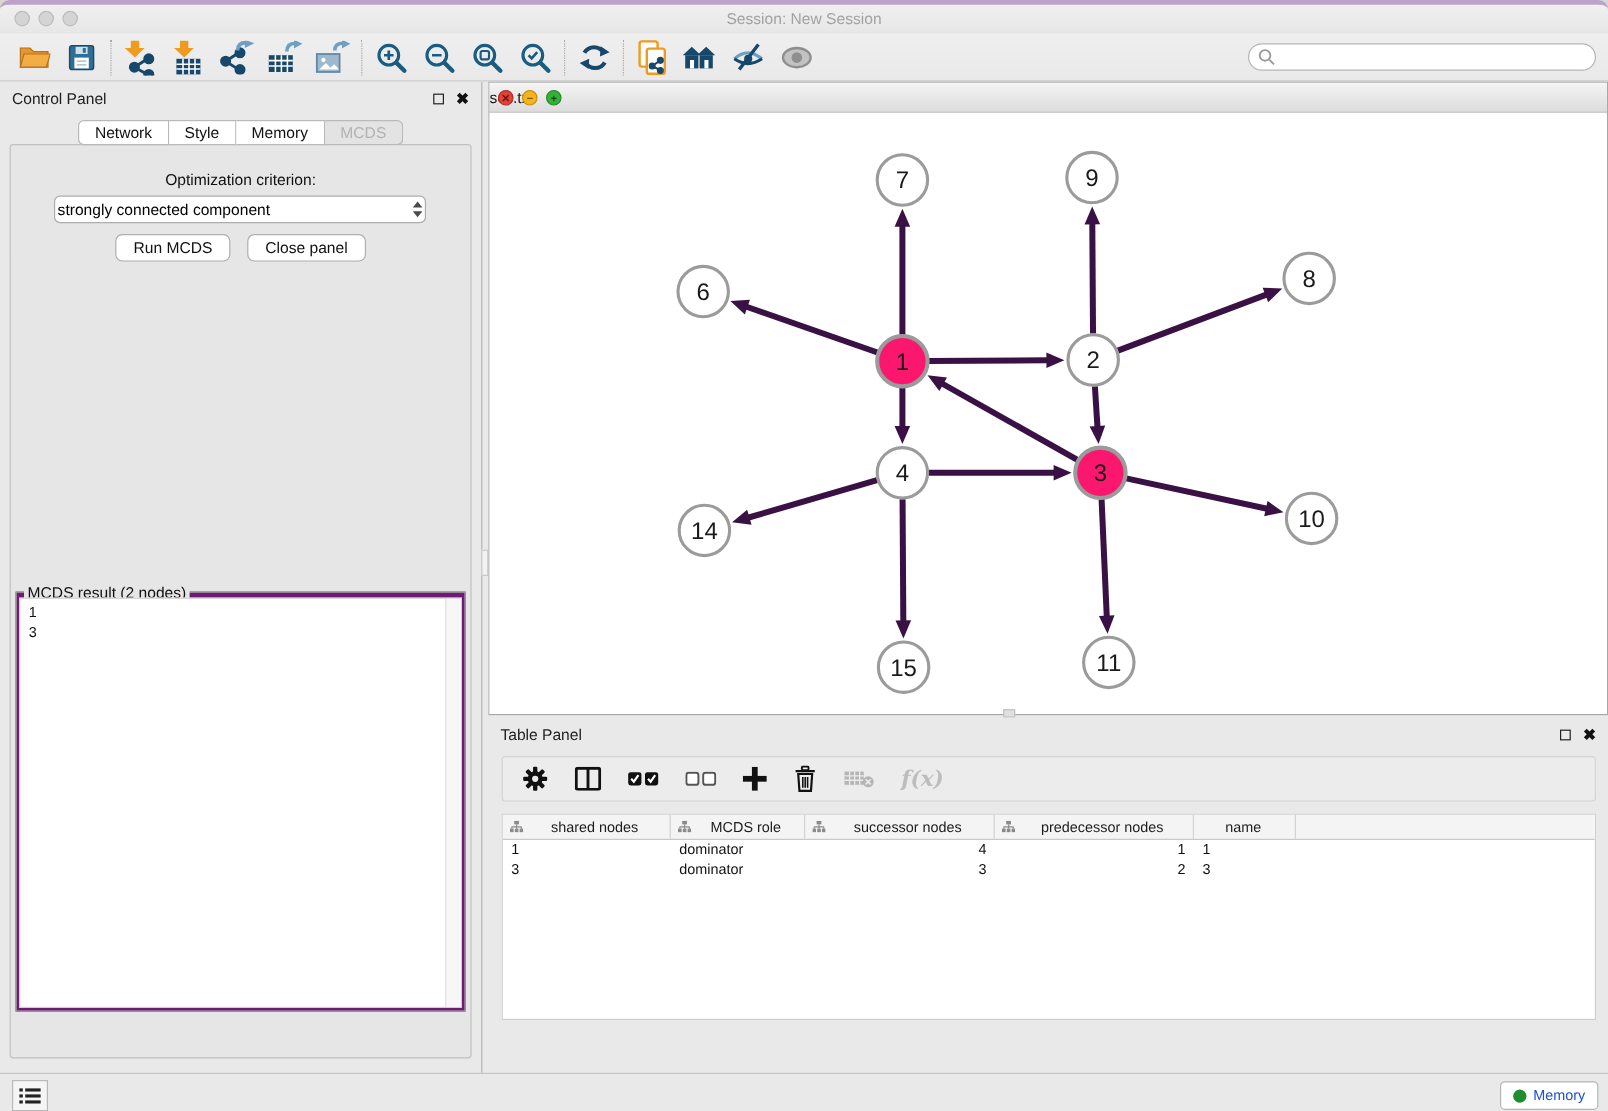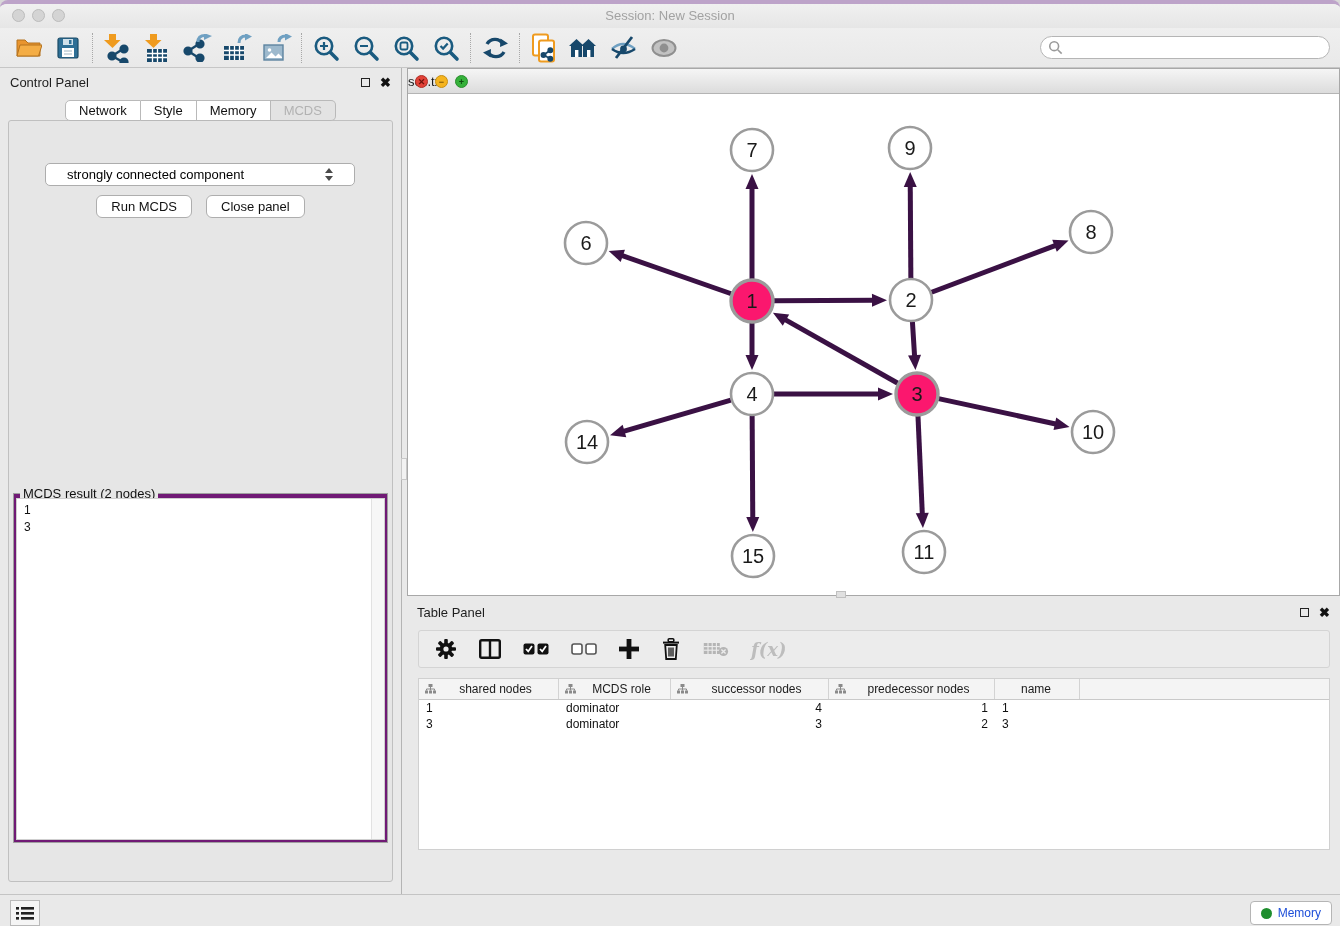--- a/index.html
+++ b/index.html
@@ -26,21 +26,21 @@
   .phead .sp { flex:1; }
   .float-ic { width:9px; height:9px; border:1.5px solid #222; margin-right:10px; cursor:pointer; }
   .close-ic { font-size:13px; font-weight:bold; color:#111; cursor:pointer; line-height:1; }
   .ctabs { left:0; top:96px; width:401px; display:flex; justify-content:center; z-index:3; }
   .ctab { height:21px; padding:0 13px; background:#fff; border:1px solid #b9b9b9; border-left:none; font-size:13px; display:flex; align-items:center; cursor:pointer; color:#111; }
   .ctab:first-child { border-left:1px solid #b9b9b9; border-radius:5px 0 0 5px; }
   .ctab:last-child { border-radius:0 5px 5px 0; }
   .ctab.active { background:#e3e3e3; color:#b2b2b2; }
   .cbox { left:8px; top:116px; width:385px; height:762px; background:#e6e6e6; border:1px solid #c0c0c0; border-radius:3px; }
   .optlabel { left:0; top:21px; width:100%; text-align:center; font-size:13px; color:#111; }
-  .selectbox { left:36px; top:42px; width:310px; height:23px; background:#fff; border:1px solid #adadad; border-radius:5px; display:flex; align-items:center; padding:0 21px; font-size:13px; cursor:pointer; }
+  .selectbox { left:36px; top:42px; width:310px; height:23px; background:#fff; border:1px solid #adadad; border-radius:5px; display:flex; align-items:center; padding:0 2px; font-size:13px; cursor:pointer; }
   .selectbox .sp { flex:1; }
   .stepper { display:flex; flex-direction:column; gap:3px; align-items:center; }
   .tri-up { width:0; height:0; border-left:4px solid transparent; border-right:4px solid transparent; border-bottom:5px solid #4a4a4a; }
   .tri-dn { width:0; height:0; border-left:4px solid transparent; border-right:4px solid transparent; border-top:5px solid #4a4a4a; }
   .btnrow { left:0; top:74px; width:100%; display:flex; justify-content:center; gap:14px; }
   .btn { height:23px; padding:0 14px; background:#fff; border:1px solid #aeaeae; border-radius:6px; font-size:13px; color:#111; display:flex; align-items:center; cursor:pointer; }
   .result-fs { left:4px; top:372px; width:375px; height:350px; border:1px solid #a0a0a0; background:#701a75; }
   .result-legend { position:absolute; top:-8px; left:6px; background:#e6e6e6; padding:0 3px; font-size:13px; color:#111; }
   .result-inner { position:absolute; left:2px; top:4px; right:2px; bottom:2px; background:#fff; border:1px solid #cfcfcf; font-size:12px; color:#111; padding:3px 0 0 7px; line-height:17px; }
   .result-scroll { position:absolute; right:0; top:0; width:13px; height:100%; background:#f7f7f7; border-left:1px solid #e2e2e2; }
@@ -274,20 +274,21 @@
       <span class="close-ic">✖</span>
     </div>
   </div>
   <div class="abs ctabs" id="ctrl-tabs">
       <div class="ctab">Network</div>
       <div class="ctab">Style</div>
       <div class="ctab">Memory</div>
       <div class="ctab active">MCDS</div>
     </div>
   <div class="abs cbox">
+    <div class="abs optlabel">Optimization criterion:</div>
     <div class="abs selectbox">
       <span>strongly connected component</span>
       <span class="sp"></span>
       <span class="stepper">
           <span class="tri-up"></span>
           <span class="tri-dn"></span>
         </span>
     </div>
     <div class="abs btnrow">
       <div class="btn">Run MCDS</div>

